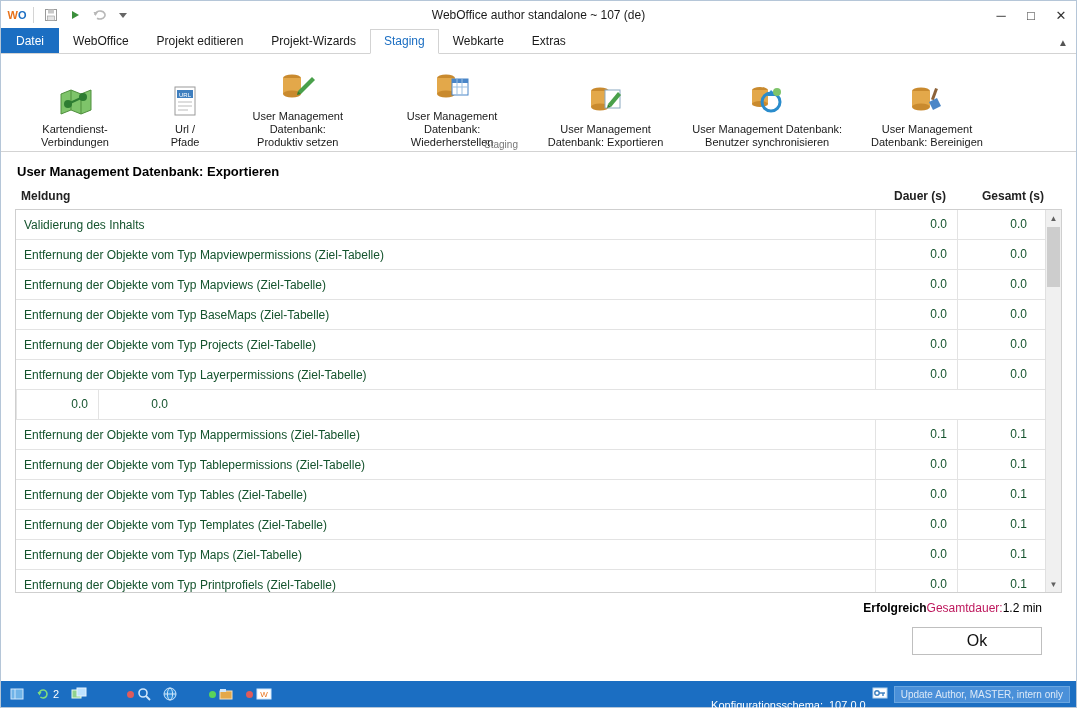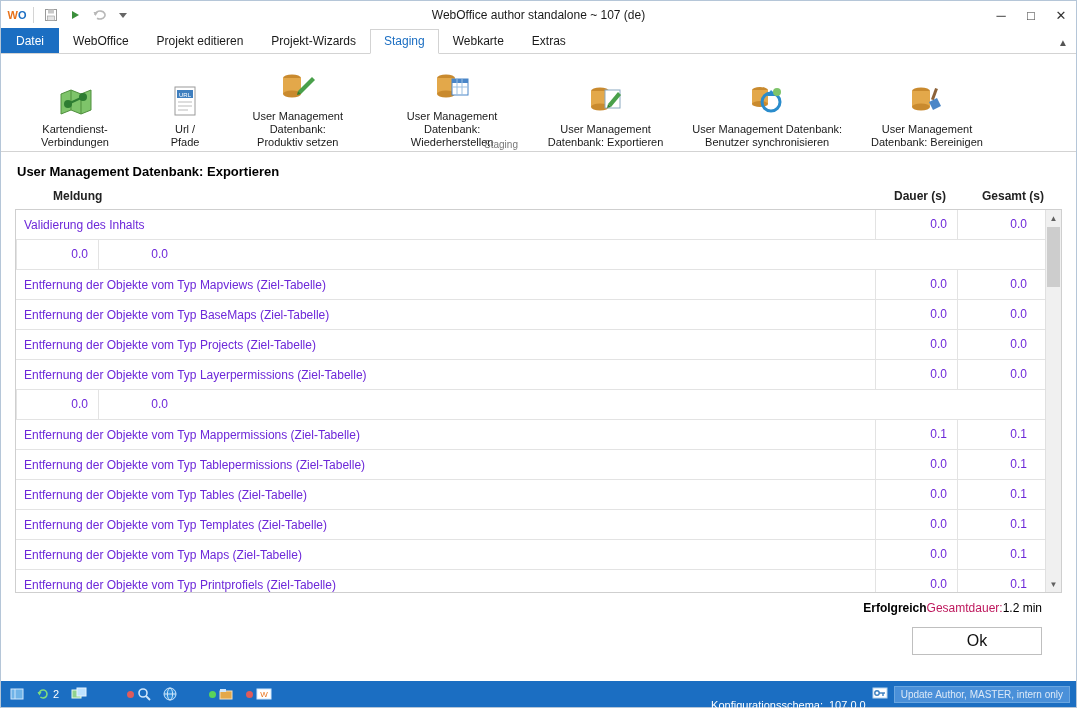--- a/index.html
+++ b/index.html
@@ -201,21 +201,20 @@
     font-weight: bold;
     color: #000;
     margin: 2px 0 10px 2px;
   }
   .table-head {
     display: flex;
     font-size: 12px;
     font-weight: bold;
     color: #222;
     padding: 0 0 6px 0;
-    margin-left: 32px;
   }
   .th-msg { flex: 1; padding-left: 6px; }
   .th-num {
     width: 82px;
     text-align: right;
     padding-right: 10px;
   }
   .th-num.last { width: 88px; padding-right: 18px; }
 
   .table-wrap {
@@ -230,21 +229,21 @@
     position: absolute;
     top: 0; left: 0; right: 16px; bottom: 0;
     overflow: hidden;
   }
   .row {
     display: flex;
     align-items: center;
     height: 30px;
     border-bottom: 1px solid #e3e3e3;
     font-size: 12px;
-    color: #6d28d9;
+    color: #14532d;
     box-sizing: border-box;
   }
   .row:last-child { border-bottom: none; }
   .cell-msg {
     flex: 1;
     padding-left: 8px;
     white-space: nowrap;
     overflow: hidden;
     text-overflow: ellipsis;
   }
@@ -530,20 +529,21 @@
 
     <div class="table-wrap">
       <div class="rows">
 
         <div class="row">
           <div class="cell-msg">Validierung des Inhalts</div>
           <div class="cell-num">0.0</div>
           <div class="cell-num last">0.0</div>
         </div>
         <div class="row">
+          <div class="cell-msg">Entfernung der Objekte vom Typ Mapviewpermissions (Ziel-Tabelle)</div>
           <div class="cell-num">0.0</div>
           <div class="cell-num last">0.0</div>
         </div>
         <div class="row">
           <div class="cell-msg">Entfernung der Objekte vom Typ Mapviews (Ziel-Tabelle)</div>
           <div class="cell-num">0.0</div>
           <div class="cell-num last">0.0</div>
         </div>
         <div class="row">
           <div class="cell-msg">Entfernung der Objekte vom Typ BaseMaps (Ziel-Tabelle)</div>

